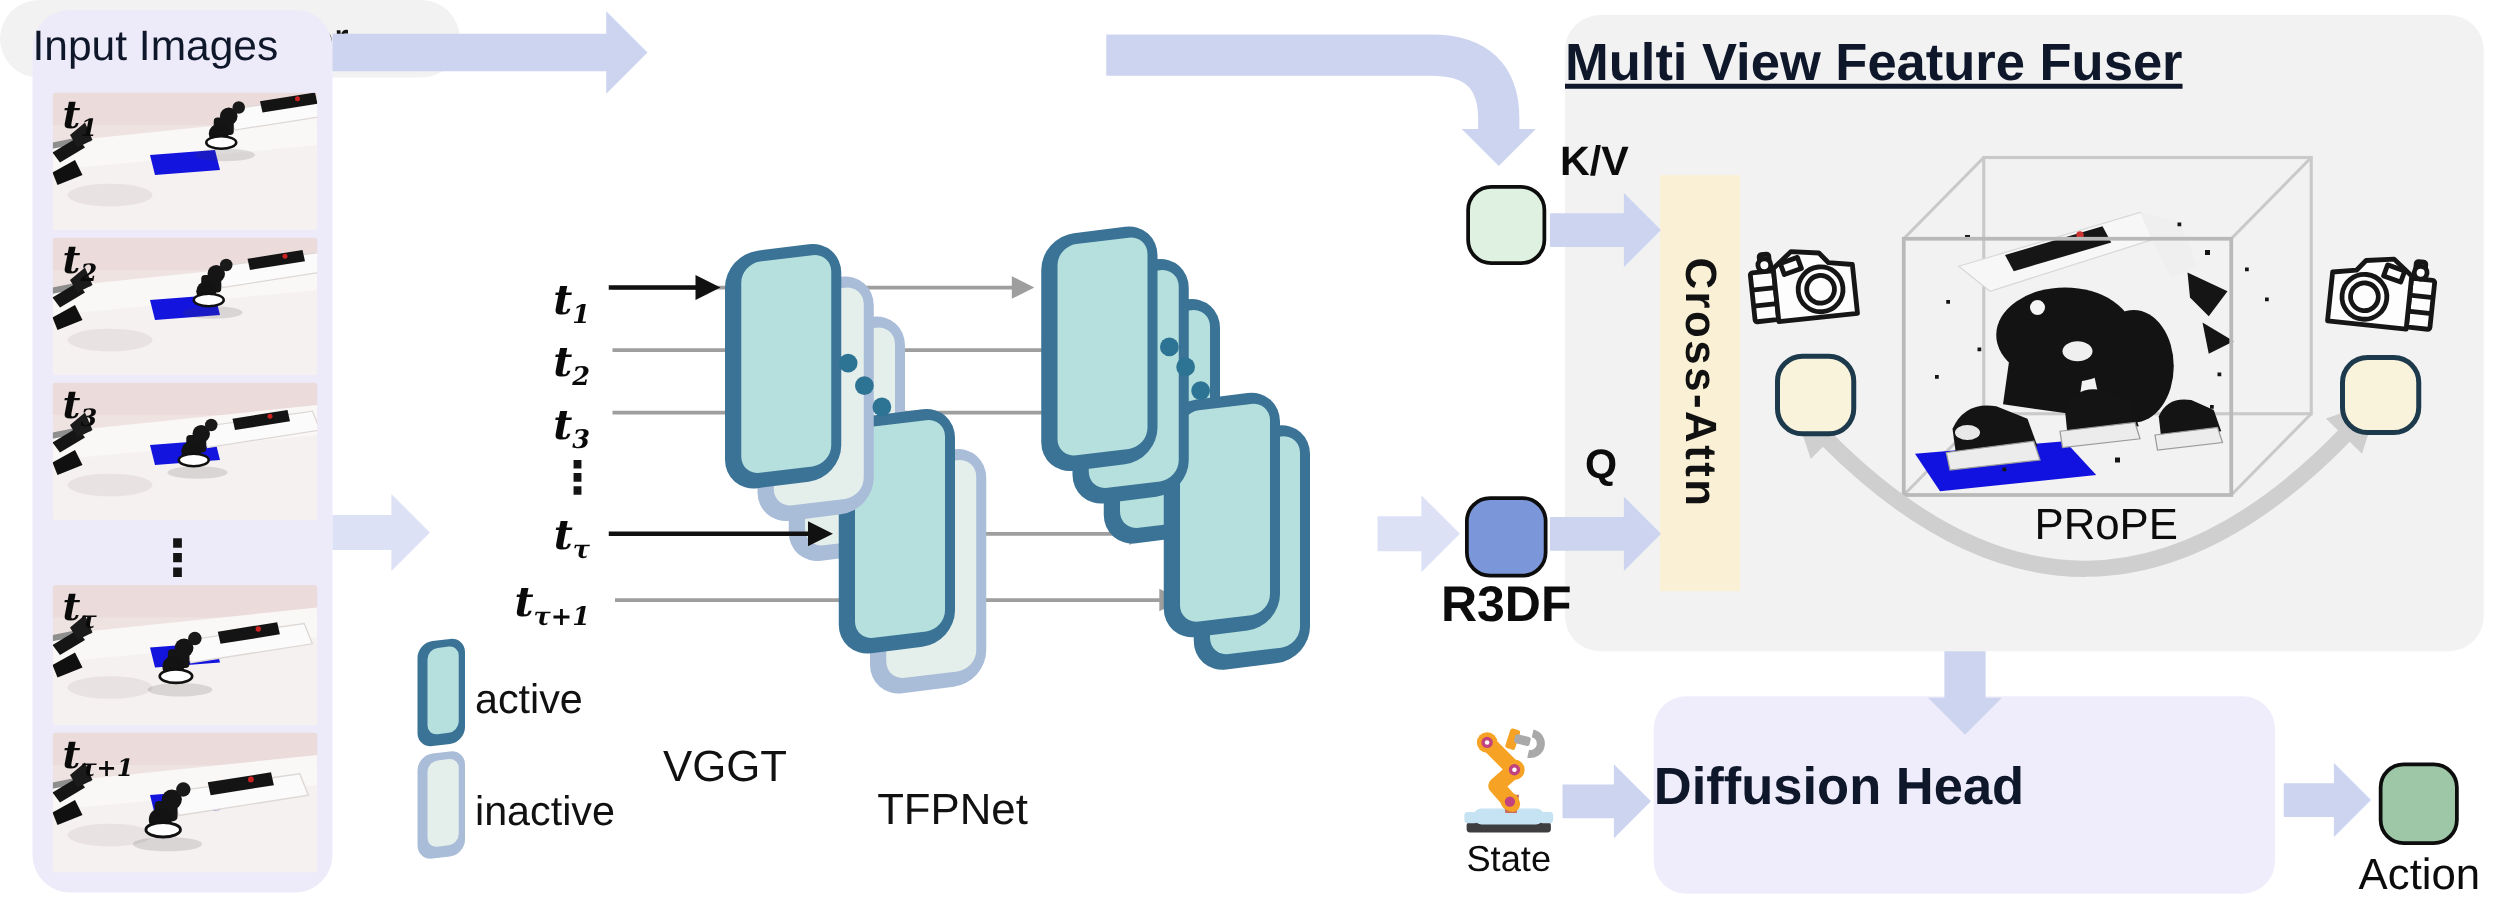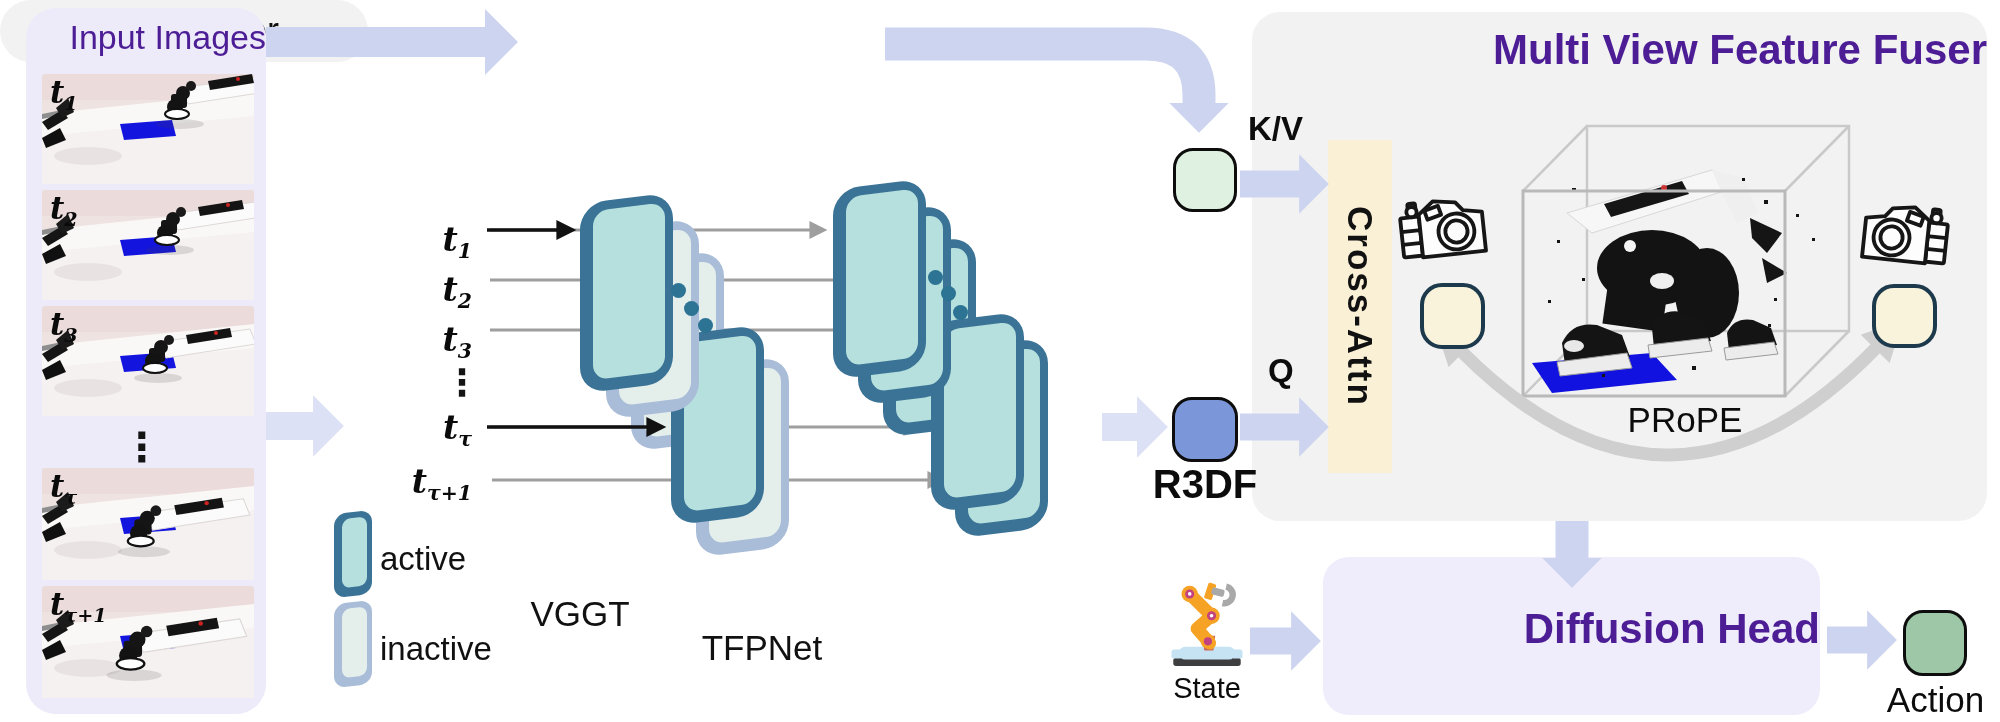--- a/index.html
+++ b/index.html
@@ -4,24 +4,24 @@
 <style>
   html,body{margin:0;padding:0;background:#fff;}
   .stage{position:relative;width:2000px;height:722px;background:#fff;overflow:hidden;
          font-family:"Liberation Sans",sans-serif;color:#111;}
   
   .panel{position:absolute;border-radius:30px;z-index:1;}
   #inputPanel{left:26px;top:8px;width:240px;height:706px;background:#EDEAF9;}
   #collabPanel{left:302px;top:90px;width:855px;height:615px;background:#E9F0FB;border-radius:28px;}
   #fuserPanel{left:1252px;top:12px;width:735px;height:509px;background:#F2F2F3;border-radius:28px;}
   #diffPanel{left:1323px;top:557px;width:497px;height:158px;background:#EFEDFB;border-radius:26px;}
-  .panel-title{position:absolute;left:0;right:0;text-align:right;font-weight:bold;color:#4c1d95;}
+  .panel-title{position:absolute;left:0;right:0;text-align:left;font-weight:bold;color:#0f172a;}
   #inputTitle{top:10px;font-size:34px;font-weight:400;}
   #collabTitle{top:12px;font-size:41px;}
-  #fuserTitle{top:14px;font-size:42px;}
+  #fuserTitle{top:14px;font-size:42px;text-decoration:underline;}
   #diffTitle{top:48px;font-size:42px;}
   
   #encoder{left:517px;top:10px;width:368px;height:62px;background:#F2F2F2;border-radius:31px;
            line-height:62px;text-align:center;font-size:36px;z-index:70;}
   
   .frame{position:absolute;left:16px;width:212px;height:110px;overflow:hidden;border-radius:3px;z-index:2;}
   .frame svg{position:absolute;left:0;top:0;width:100%;height:100%;}
   #f1{top:66px}#f2{top:182px}#f3{top:298px}#f4{top:460px;height:112px}#f5{top:578px;height:112px}
   .tlabel{position:absolute;left:8px;top:0px;font-family:"DejaVu Serif",serif;font-style:italic;
           font-weight:bold;font-size:31px;color:#0a0a0a;z-index:3;}

